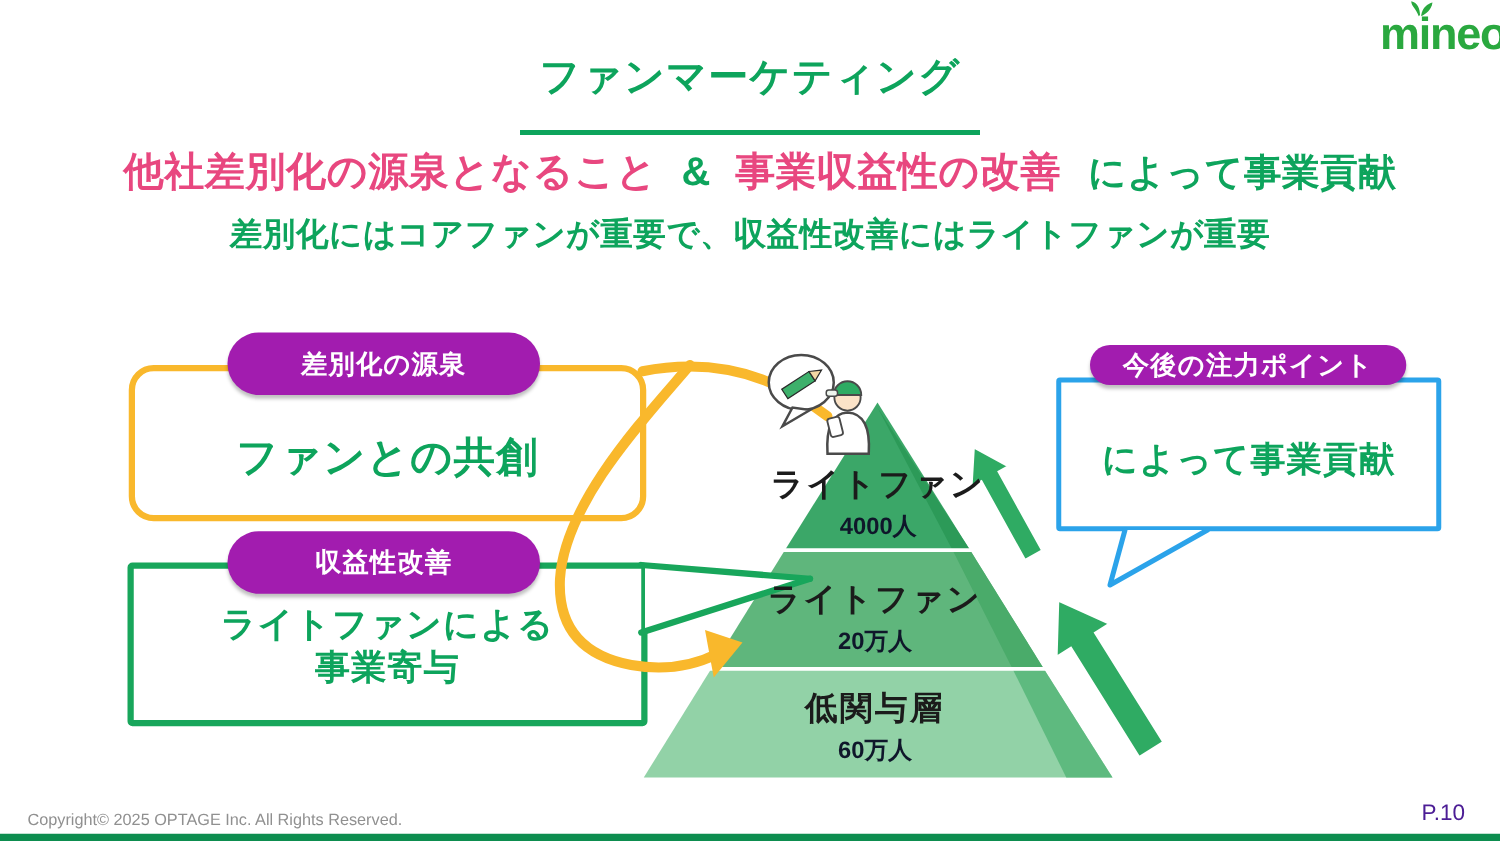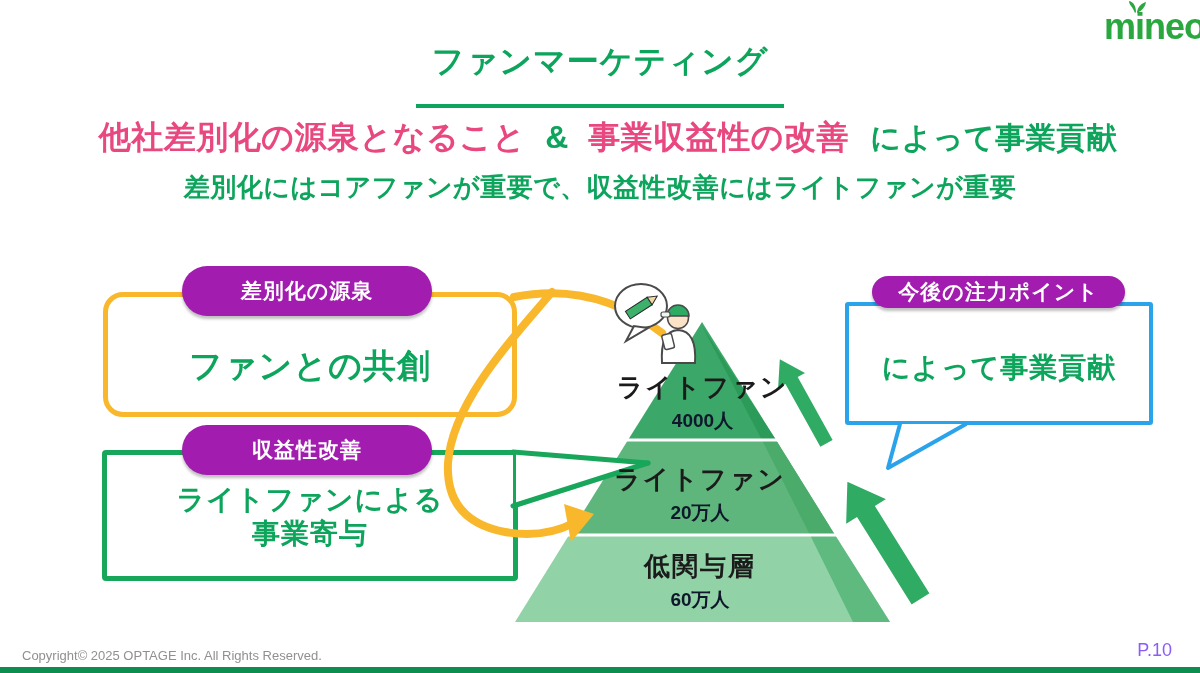--- a/index.html
+++ b/index.html
@@ -44,21 +44,21 @@
   .lbl-core {left:600px;top:370px;width:205px;font-size:26px;}
   .cnt-core {left:600px;top:408px;width:205px;}
   .lbl-light{left:595px;top:462px;width:210px;font-size:26px;}
   .cnt-light{left:595px;top:500px;width:210px;}
   .lbl-low  {left:595px;top:549px;width:210px;font-size:26px;}
   .cnt-low  {left:595px;top:587px;width:210px;}
   
   .overlay{position:absolute;left:0;top:0;z-index:5;pointer-events:none;}
   
   .copyright{position:absolute;left:22px;top:648px;color:#909090;font-size:13px;z-index:8;}
-  .pageno{position:absolute;right:28px;top:640px;color:#8b5cf6;font-size:18px;z-index:8;}
+  .pageno{position:absolute;right:28px;top:640px;color:#4c1d95;font-size:18px;z-index:8;}
   .footer-bar{position:absolute;left:0;bottom:0;width:1200px;height:6px;background:#0d8d4f;z-index:9;}
 </style>
 </head>
 <body>
 
 <div class="slide">
 
   <div class="logo">
     <span>mineo</span>
     <svg class="leaf" width="20" height="15" viewBox="0 0 20 15">

